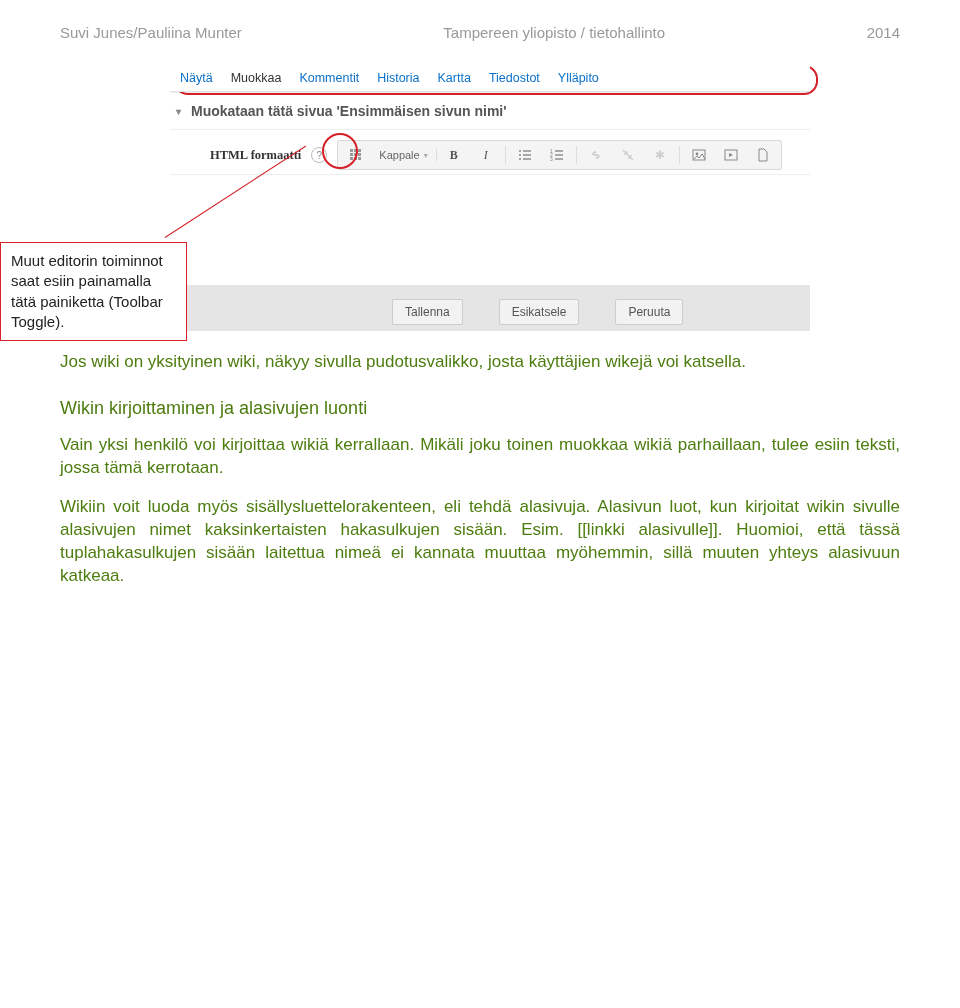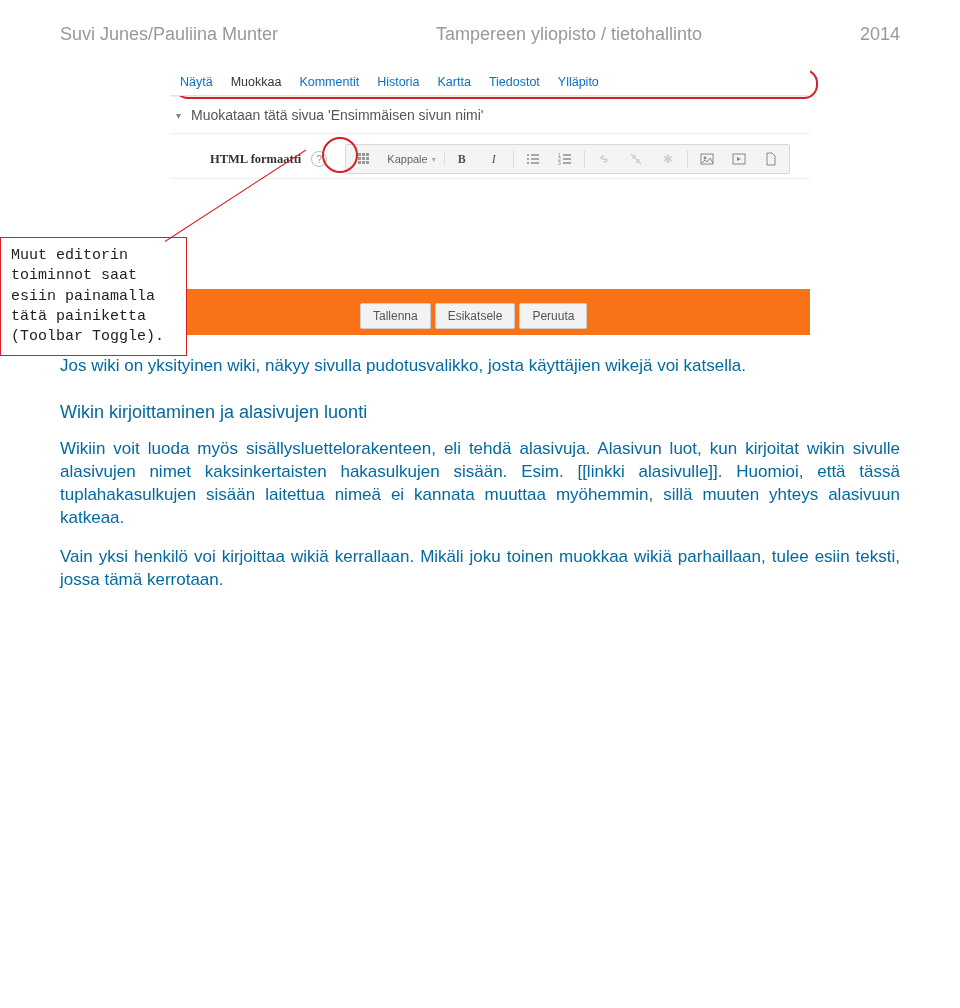--- a/index.html
+++ b/index.html
@@ -9,34 +9,34 @@
     color: #222;
     width: 960px;
   }
   .page {
     padding: 24px 60px 40px 60px;
     box-sizing: border-box;
   }
   .header-row {
     display: flex;
     justify-content: space-between;
-    font-size: 18px;
+    font-size: 15px;
     color: #999;
     margin-bottom: 22px;
   }
   .header-left, .header-mid, .header-right {
     color: #999;
   }
 
   
   .editor-mock {
     position: relative;
     width: 640px;
     margin: 0 0 20px 0;
-    background: #f97316;
+    background: #e5e5e5;
   }
   .tabs {
     display: flex;
     gap: 18px;
     font-size: 12.5px;
     padding: 8px 10px 6px 10px;
     color: #0b70c8;
     border-bottom: 1px solid #e3e3e3;
     background: #fff;
     position: relative;
@@ -69,20 +69,21 @@
   .section-row {
     display: flex;
     align-items: center;
     gap: 6px;
     padding: 10px 6px;
     border-top: 1px solid #eee;
     border-bottom: 1px solid #eee;
     color: #555;
     font-size: 14px;
     background: #fff;
+    font-weight: bold;
   }
   .section-row::before {
     content: "▾";
     font-size: 10px;
     color: #888;
     margin-right: 4px;
   }
 
   .format-row {
     display: flex;
@@ -178,27 +179,28 @@
   }
   .btn {
     display: inline-flex;
     align-items: center;
     font-size: 12px;
     color: #555;
     background: #f2f2f2;
     border: 1px solid #ccc;
     border-radius: 2px;
     padding: 5px 12px;
+    margin-left: 32px;
   }
 
   
   .body-text {
     font-size: 17px;
     line-height: 1.35;
-    color: #0369a1;
+    color: #4d7c0f;
   }
   .body-text p { margin: 0 0 16px 0; text-align: justify; }
   .body-text h3 {
     font-weight: normal;
     font-size: 18px;
     margin: 22px 0 14px 0;
   }
 </style>
 </head>
 <body>
@@ -227,21 +229,21 @@
 
 
     <div class="section-row">
       <span>Muokataan tätä sivua 'Ensimmäisen sivun nimi'</span>
     </div>
 
     <div class="format-row">
       <span class="format-label">HTML formaatti</span>
       <span class="help-circle">?</span>
 
-      <div class="toolbar" style="margin-left:8px;">
+      <div class="toolbar" style="">
         <span class="tb-btn" title="Toolbar Toggle">
           <svg width="14" height="14" viewBox="0 0 14 14">
               <rect x="1" y="1" width="3" height="3" fill="#999"></rect>
               <rect x="5" y="1" width="3" height="3" fill="#999"></rect>
               <rect x="9" y="1" width="3" height="3" fill="#999"></rect>
               <rect x="1" y="5" width="3" height="3" fill="#999"></rect>
               <rect x="5" y="5" width="3" height="3" fill="#999"></rect>
               <rect x="9" y="5" width="3" height="3" fill="#999"></rect>
               <rect x="1" y="9" width="3" height="3" fill="#999"></rect>
               <rect x="5" y="9" width="3" height="3" fill="#999"></rect>
@@ -309,26 +311,26 @@
     </div>
 
     <div class="editor-body"></div>
 
     <div class="button-row">
       <span class="btn">Tallenna</span>
       <span class="btn">Esikatsele</span>
       <span class="btn">Peruuta</span>
     </div>
 
-    <div class="callout-box" style="left:-170px; top:170px;font-family:Liberation Mono, monospace;">Muut editorin toiminnot saat esiin painamalla tätä painiketta (Toolbar Toggle).</div>
+    <div class="callout-box" style="left:-170px; top:179px;">Muut editorin toiminnot saat esiin painamalla tätä painiketta (Toolbar Toggle).</div>
 
     <div class="callout-line" style="left:-5px; top:174px; width:168px; transform:rotate(-33deg);"></div>
 
   </div>
 
   <div class="body-text">
     <p>Jos wiki on yksityinen wiki, näkyy sivulla pudotusvalikko, josta käyttäjien wikejä voi katsella.</p>
     <h3>Wikin kirjoittaminen ja alasivujen luonti</h3>
+    <p>Vain yksi henkilö voi kirjoittaa wikiä kerrallaan. Mikäli joku toinen muokkaa wikiä parhaillaan, tulee esiin teksti, jossa tämä kerrotaan.</p>
     <p>Wikiin voit luoda myös sisällysluettelorakenteen, eli tehdä alasivuja. Alasivun luot, kun kirjoitat wikin sivulle  alasivujen nimet kaksinkertaisten hakasulkujen sisään. Esim.  [[linkki alasivulle]]. Huomioi, että tässä tuplahakasulkujen sisään laitettua nimeä ei kannata muuttaa myöhemmin, sillä muuten yhteys alasivuun katkeaa.</p>
-    <p>Vain yksi henkilö voi kirjoittaa wikiä kerrallaan. Mikäli joku toinen muokkaa wikiä parhaillaan, tulee esiin teksti, jossa tämä kerrotaan.</p>
   </div>
 
 </div>
 
 </body></html>

